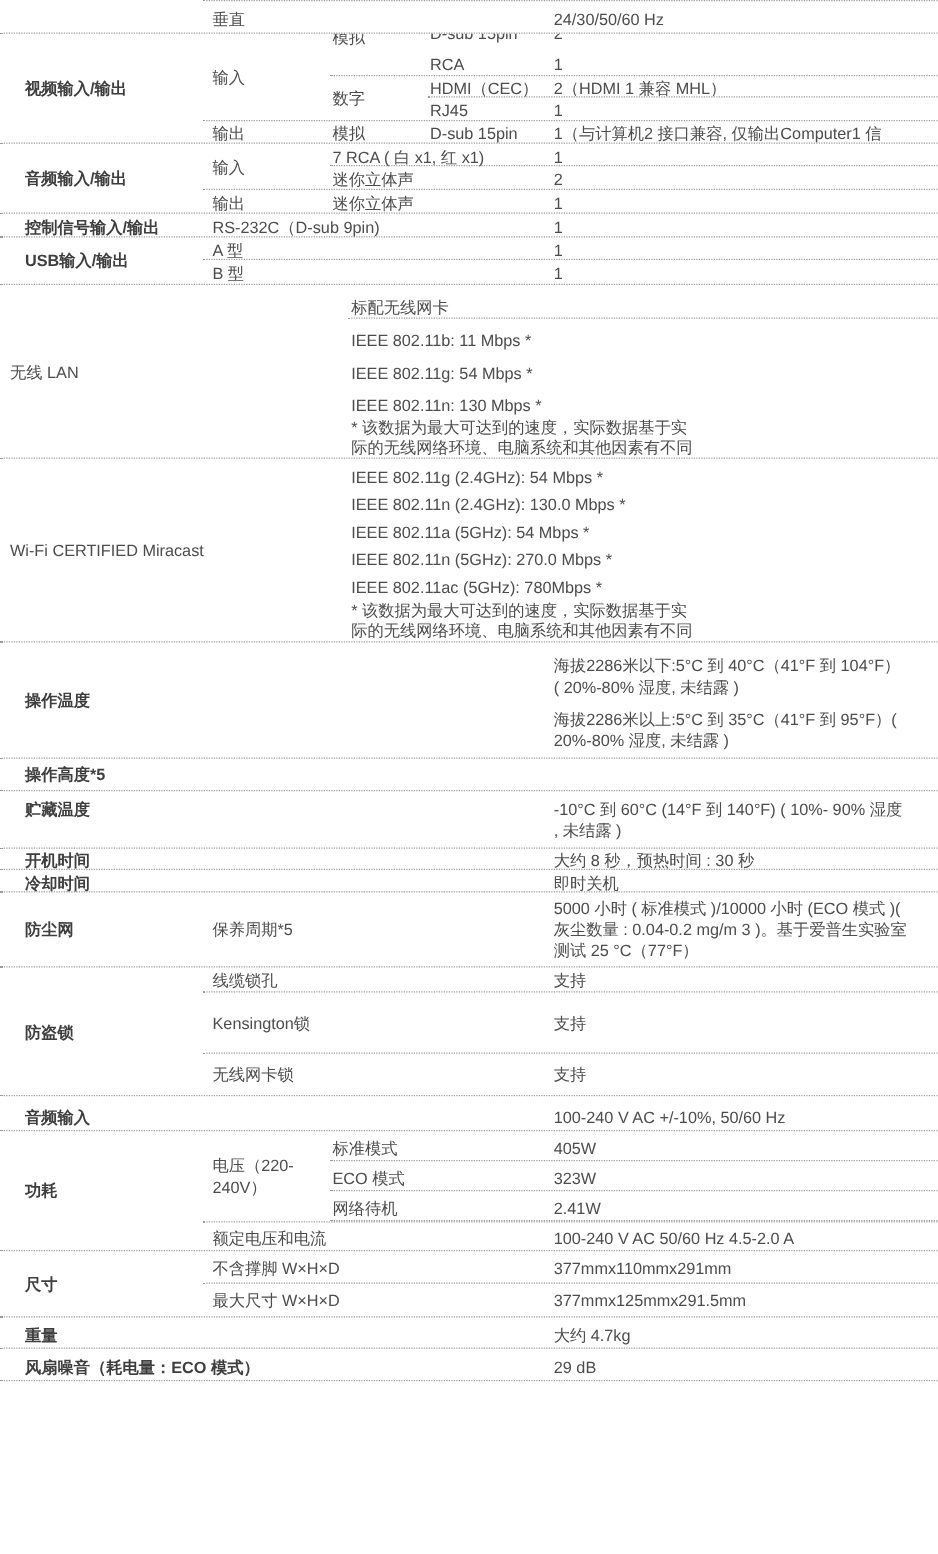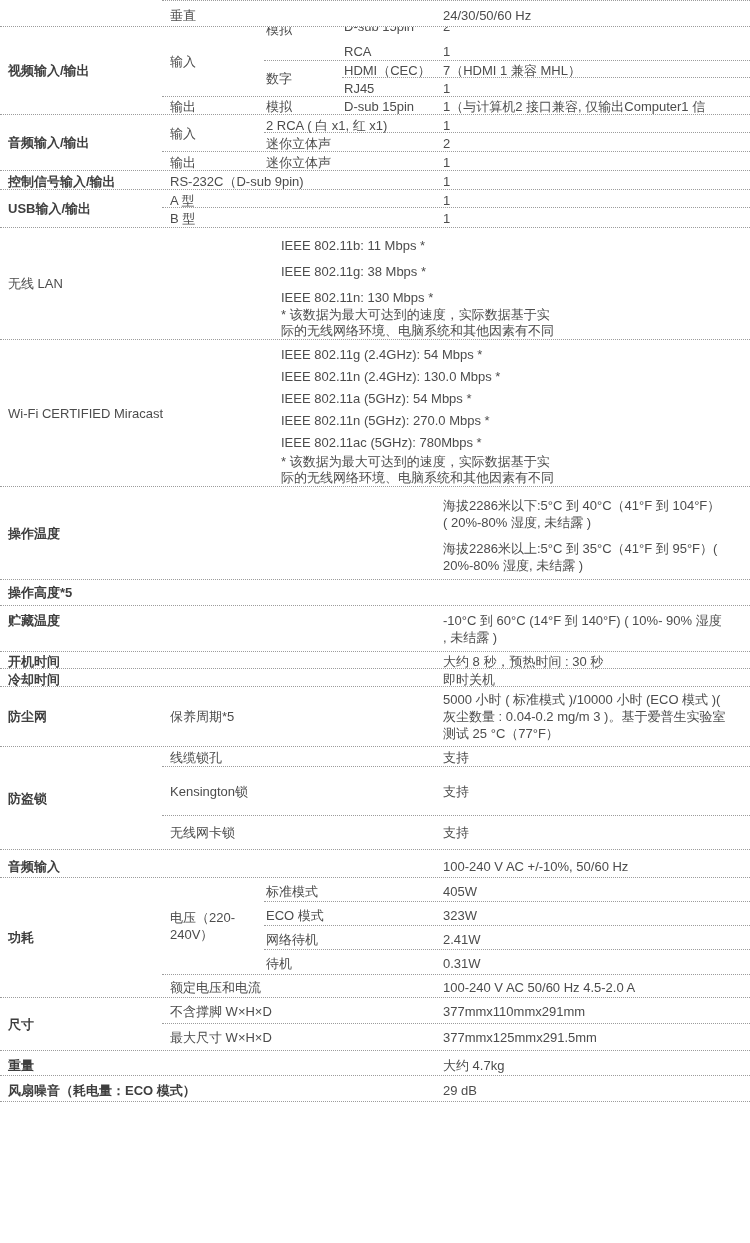--- a/index.html
+++ b/index.html
@@ -4,21 +4,21 @@
 <style>
   *{box-sizing:border-box;margin:0;padding:0}
   html,body{background:#fff}
   body{width:750px;height:1243px;margin:0;font-family:"Liberation Sans","DejaVu Sans",sans-serif;
        font-size:13px;line-height:17px;color:#4c4c4c;overflow:hidden}
   .tbl{width:750px}
   .row{display:flex;align-items:stretch}
   .sub{display:flex;align-items:stretch}
   .bb{border-bottom:1px dotted #9c9c9c}
   .bt{border-top:1px dotted #9c9c9c}
-  .cA{width:162px;padding-left:8px;font-weight:bold;color:#3e3e3e;flex-shrink:0}
+  .cA{width:162px;padding-left:20px;font-weight:bold;color:#3e3e3e;flex-shrink:0}
   .cB{width:102px;padding-left:8px;flex-shrink:0}
   .cC{width:78px;padding-left:2px;flex-shrink:0}
   .cD{width:98px;padding-left:2px;flex-shrink:0}
   .cBCD{width:278px;padding-left:8px;flex-shrink:0}
   .cCD{width:176px;padding-left:2px;flex-shrink:0}
   .cVal{flex:1;padding-left:3px;padding-right:6px;min-width:0}
   .mid{display:flex;align-items:center}
   .vc{align-items:center}
   .nest{flex:1;display:flex;flex-direction:column;min-width:0}
   .pre{white-space:pre-line}
@@ -60,21 +60,21 @@
                 <div class="cD">RCA</div>
                 <div class="cVal">1</div>
               </div>
             </div>
           </div>
           <div class="sub">
             <div class="cC mid">数字</div>
             <div class="nest">
               <div class="sub bb" style="height:17px;padding-top:1px">
                 <div class="cD">HDMI（CEC）</div>
-                <div class="cVal nowrap">7（HDMI 1 兼容 MHL）</div>
+                <div class="cVal nowrap">2（HDMI 1 兼容 MHL）</div>
               </div>
               <div class="sub" style="height:18px;padding-top:2px">
                 <div class="cD">RJ45</div>
                 <div class="cVal">1</div>
               </div>
             </div>
           </div>
         </div>
       </div>
       <div class="sub" style="height:17px;padding-top:1px">
@@ -86,21 +86,21 @@
     </div>
   </div>
 
   <div class="row bb">
     <div class="cA mid">音频输入/输出</div>
     <div class="nest">
       <div class="sub bb">
         <div class="cB mid">输入</div>
         <div class="nest">
           <div class="sub bb" style="height:18px;padding-top:2px">
-            <div class="cCD">2 RCA ( 白 x1, 红 x1)</div>
+            <div class="cCD">7 RCA ( 白 x1, 红 x1)</div>
             <div class="cVal">1</div>
           </div>
           <div class="sub" style="height:18px;padding-top:2px">
             <div class="cCD">迷你立体声</div>
             <div class="cVal">2</div>
           </div>
         </div>
       </div>
       <div class="sub" style="height:18px;padding-top:2px">
         <div class="cB">输出</div>
@@ -128,22 +128,23 @@
         <div class="cVal">1</div>
       </div>
     </div>
   </div>
 
   <div class="row bb">
     <div class="nest">
       <div class="sub bb">
         <div class="cBCD mid">无线 LAN</div>
         <div class="nest">
+          <div class="cVal bb" style="height:29px;padding-top:9px">标配无线网卡</div>
           <div class="cVal" style="height:27px;padding-top:9px">IEEE 802.11b: 11 Mbps *</div>
-          <div class="cVal" style="height:27px;padding-top:9px">IEEE 802.11g: 38 Mbps *</div>
+          <div class="cVal" style="height:27px;padding-top:9px">IEEE 802.11g: 54 Mbps *</div>
           <div class="cVal" style="height:27px;padding-top:9px">IEEE 802.11n: 130 Mbps *</div>
           <div class="cVal pre note" style="height:33px;padding-top:1px">* 该数据为最大可达到的速度，实际数据基于实
 际的无线网络环境、电脑系统和其他因素有不同</div>
         </div>
       </div>
       <div class="sub">
         <div class="cBCD mid">Wi-Fi CERTIFIED Miracast</div>
         <div class="nest">
           <div class="cVal" style="height:23px;padding-top:6px">IEEE 802.11g (2.4GHz): 54 Mbps *</div>
           <div class="cVal" style="height:22px;padding-top:5px">IEEE 802.11n (2.4GHz): 130.0 Mbps *</div>
@@ -236,24 +237,20 @@
             <div class="cVal">405W</div>
           </div>
           <div class="sub bb" style="height:24px;padding-top:5px">
             <div class="cCD">ECO 模式</div>
             <div class="cVal">323W</div>
           </div>
           <div class="sub bb" style="height:24px;padding-top:5px">
             <div class="cCD">网络待机</div>
             <div class="cVal">2.41W</div>
           </div>
-          <div class="sub" style="height:24px;padding-top:5px">
-            <div class="cCD">待机</div>
-            <div class="cVal">0.31W</div>
-          </div>
         </div>
       </div>
       <div class="sub" style="height:22px;padding-top:4px">
         <div class="cBCD">额定电压和电流</div>
         <div class="cVal">100-240 V AC 50/60 Hz 4.5-2.0 A</div>
       </div>
     </div>
   </div>
 
   <div class="row bb">

